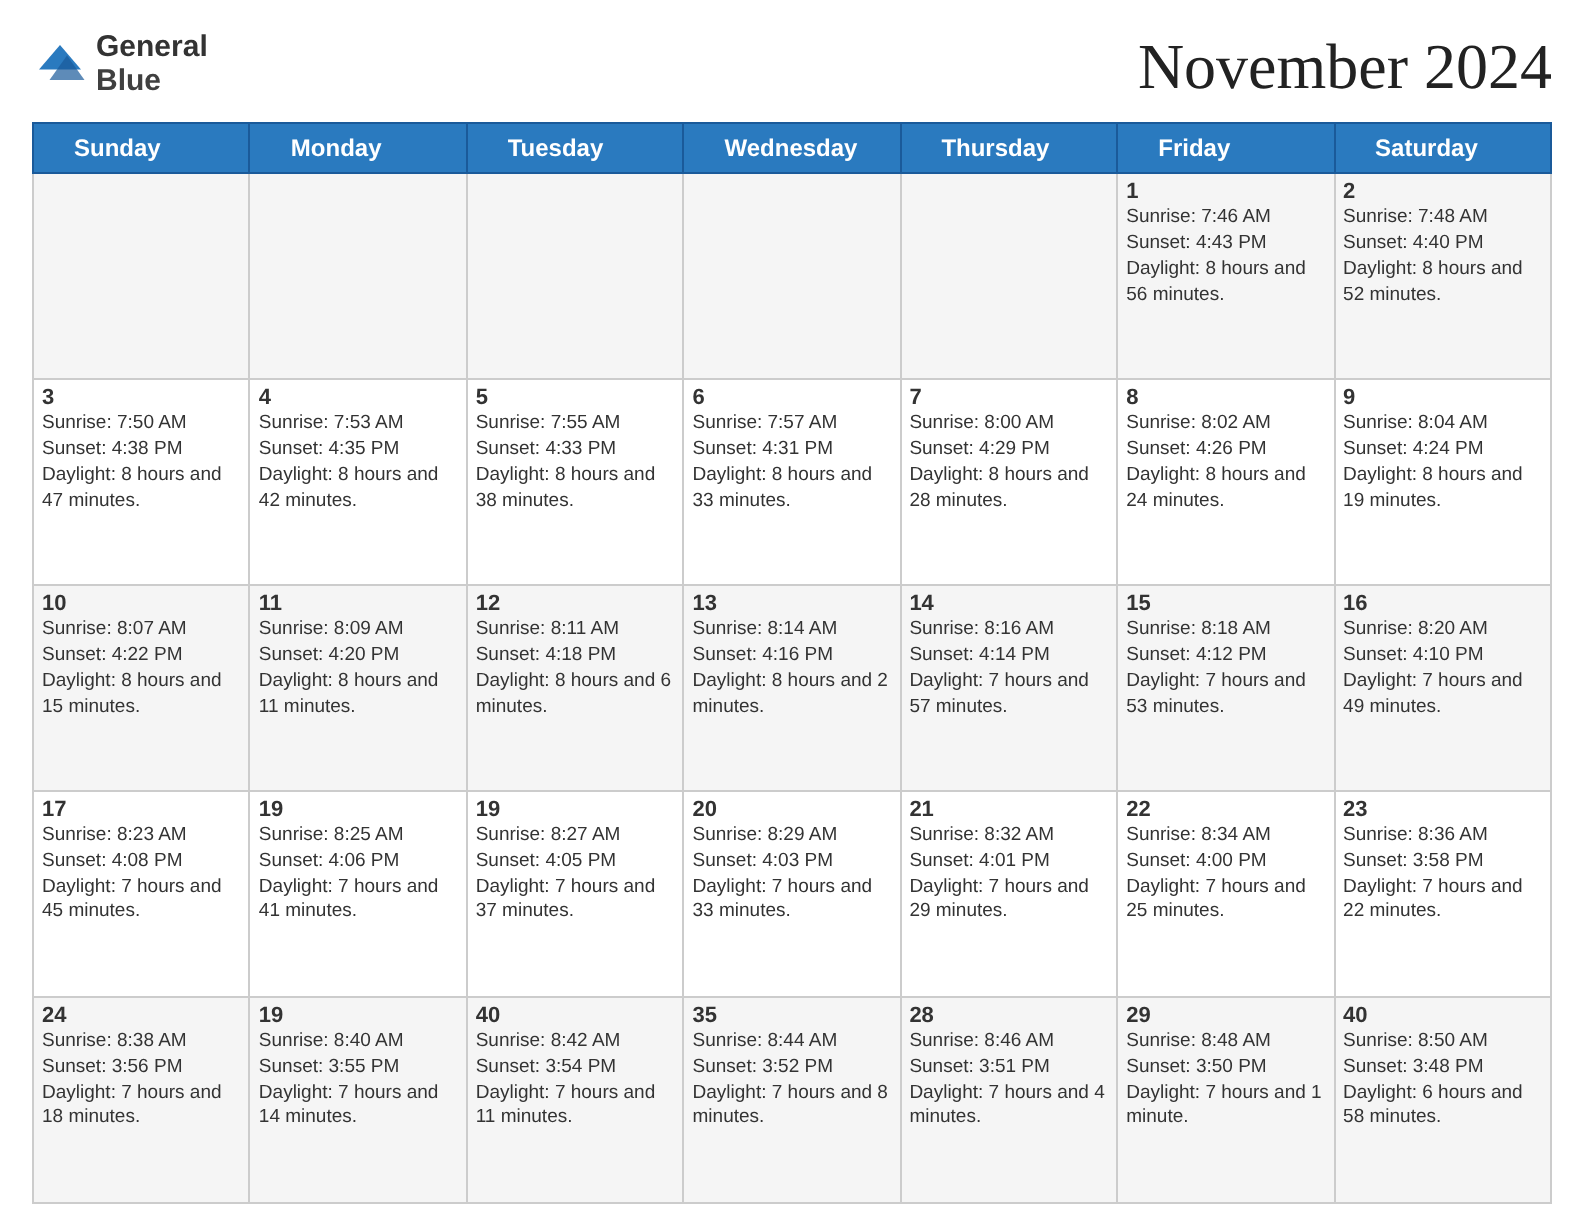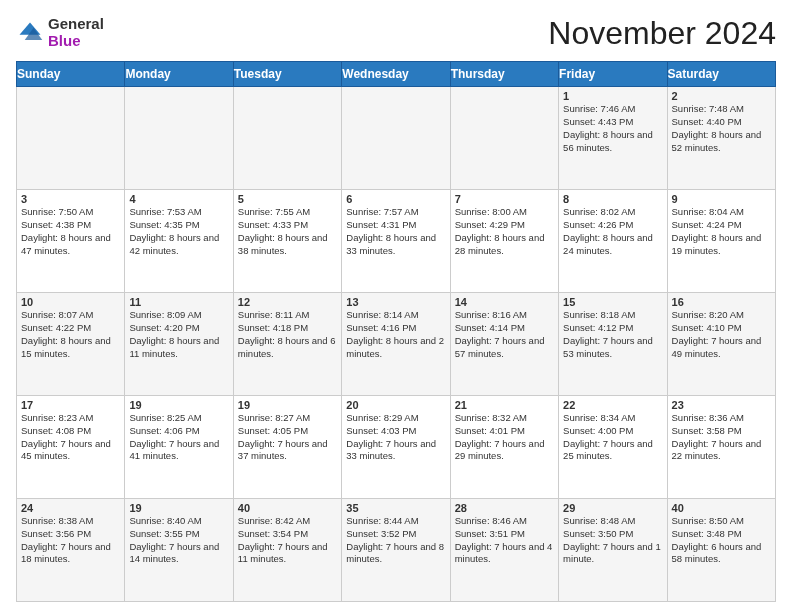--- a/index.html
+++ b/index.html
@@ -34,28 +34,29 @@
       line-height: 1.1;
     }
     .logo-general {
       font-size: 15px;
       font-weight: bold;
       color: #333;
     }
     .logo-blue {
       font-size: 15px;
       font-weight: bold;
-      color: #a21caf;
+      color: #404040;
     }
     .logo-icon {
       width: 28px;
       height: 28px;
     }
     .title-block {
       text-align: left;
+      font-family: Liberation Serif, serif;
     }
     .title-month {
       font-size: 32px;
       font-weight: normal;
       color: #222;
       line-height: 1.1;
     }
     .title-location {
       font-size: 15px;
       color: #444;
@@ -63,21 +64,21 @@
     .calendar {
       width: 100%;
       border-collapse: collapse;
       flex: 1;
     }
     .calendar th {
       background: #2a7abf;
       color: #fff;
       font-size: 12px;
       font-weight: bold;
-      padding: 5px 0;
+      padding: 5px 20px;
       text-align: left;
       border: 1px solid #1a5a9a;
     }
     .calendar td {
       border: 1px solid #ccc;
       vertical-align: top;
       padding: 3px 4px;
       font-size: 10px;
       color: #333;
       width: calc(100% / 7);

